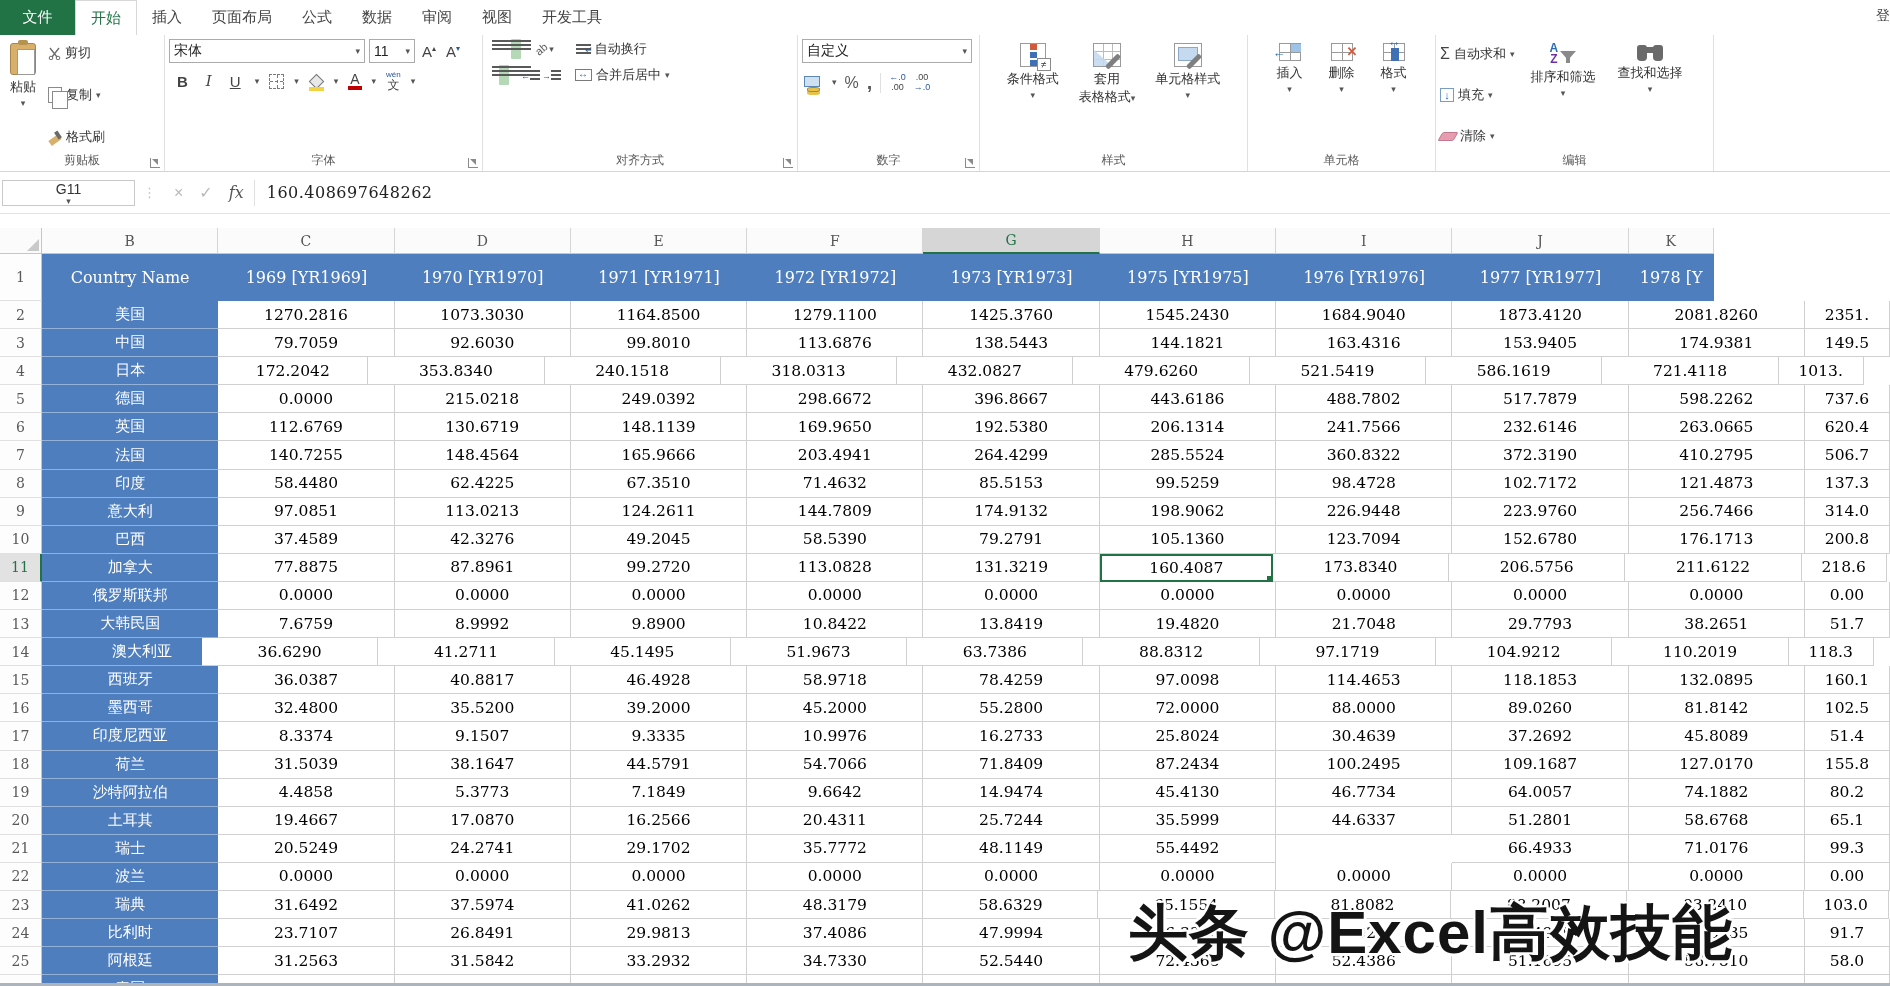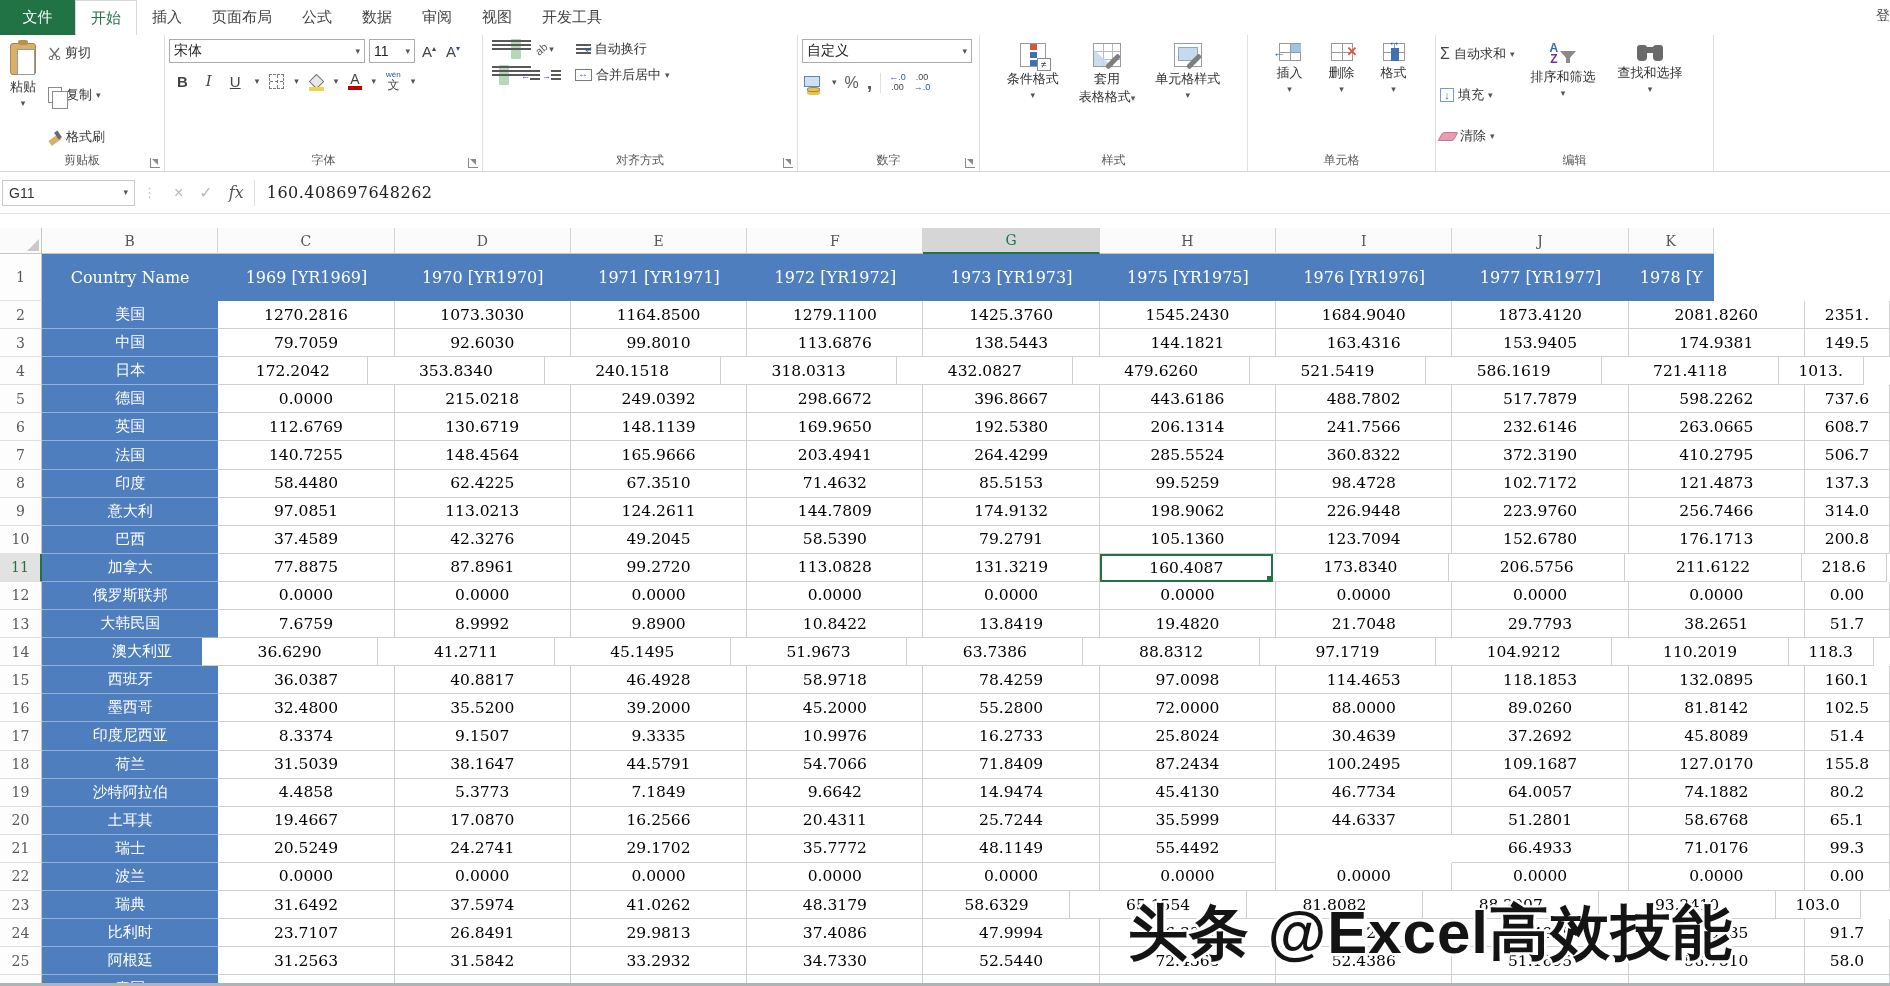--- a/index.html
+++ b/index.html
@@ -112,21 +112,21 @@
   .ic-az .a { color:#2b6cb8; } .ic-az .z { color:#7030a0; }
   .ic-funnel { width:0; height:0; border-left:8px solid transparent; border-right:8px solid transparent; border-top:9px solid #8a8a8a; position:relative; top:2px; }
   .ic-funnel::after { content:""; position:absolute; left:-2px; top:-9px; width:4px; height:12px; background:#8a8a8a; }
   .ic-binoc { position:relative; width:26px; height:18px; }
   .ic-binoc::before, .ic-binoc::after { content:""; position:absolute; top:2px; width:10px; height:16px; background:#6a6a6a; border-radius:3px 3px 4px 4px; }
   .ic-binoc::before { left:0; } .ic-binoc::after { right:0; }
   .ic-binoc i { position:absolute; left:9px; top:4px; width:8px; height:6px; background:#6a6a6a; }
 
   
   .fbar { position:absolute; left:0; top:172px; width:1890px; height:42px; background:#fff; border-bottom:1px solid #e3e3e3; display:flex; align-items:center; }
-  .namebox { width:133px; height:26px; margin-left:2px; border:1px solid #c9c9c9; background:#fff; display:flex; align-items:center; justify-content:space-between; padding:0 6px; font-size:14px; color:#333; }
+  .namebox { width:133px; height:26px; margin-left:2px; border:1px solid #c9c9c9; background:#fff; display:flex; align-items:center; justify-content:space-between; padding:0 6px; font-size:14px; color:#333;flex-direction:column; }
   .fb-dots { color:#bdbdbd; font-size:13px; padding:0 8px; }
   .fb-btns { display:flex; align-items:center; gap:16px; padding:0 10px; border-right:1px solid #e0e0e0; height:26px; }
   .fb-x, .fb-ok { color:#b9b9b9; font-size:16px; }
   .fb-fx { font-family:"DejaVu Serif", serif; font-style:italic; font-size:16px; color:#555; }
   .fb-value { flex:1; font-family:"DejaVu Serif", serif; font-size:16px; color:#222; padding-left:12px; letter-spacing:.5px; }
 
   
   .grid { position:absolute; left:0; top:228px; width:1890px; height:758px; overflow:hidden; background:#fff; }
   .hdr-row { display:flex; height:26px; }
   .corner { width:42px; background:#fbfbfb; border-right:1px solid #c6c6c6; border-bottom:1px solid #c6c6c6; position:relative; }
@@ -473,21 +473,21 @@
         <div class="c-country" style="width: 176.3px;">英国</div>
         <div class="c-val" style="width: 176.3px;">112.6769</div>
         <div class="c-val" style="width: 176.3px;">130.6719</div>
         <div class="c-val" style="width: 176.3px;">148.1139</div>
         <div class="c-val" style="width: 176.3px;">169.9650</div>
         <div class="c-val" style="width: 176.3px;">192.5380</div>
         <div class="c-val" style="width: 176.3px;">206.1314</div>
         <div class="c-val" style="width: 176.3px;">241.7566</div>
         <div class="c-val" style="width: 176.3px;">232.6146</div>
         <div class="c-val" style="width: 176.3px;">263.0665</div>
-        <div class="c-val" style="width: 85px;">608.7</div>
+        <div class="c-val" style="width: 85px;">620.4</div>
       </div>
       <div class="data-row">
         <div class="gutter">7</div>
         <div class="c-country" style="width: 176.3px;">法国</div>
         <div class="c-val" style="width: 176.3px;">140.7255</div>
         <div class="c-val" style="width: 176.3px;">148.4564</div>
         <div class="c-val" style="width: 176.3px;">165.9666</div>
         <div class="c-val" style="width: 176.3px;">203.4941</div>
         <div class="c-val" style="width: 176.3px;">264.4299</div>
         <div class="c-val" style="width: 176.3px;">285.5524</div>
@@ -706,21 +706,21 @@
         <div class="c-val" style="width: 176.3px;">0.0000</div>
         <div class="c-val" style="width: 85px;">0.00</div>
       </div>
       <div class="data-row">
         <div class="gutter">23</div>
         <div class="c-country" style="width: 176.3px;">瑞典</div>
         <div class="c-val" style="width: 176.3px;">31.6492</div>
         <div class="c-val" style="width: 176.3px;">37.5974</div>
         <div class="c-val" style="width: 176.3px;">41.0262</div>
         <div class="c-val" style="width: 176.3px;">48.3179</div>
-        <div class="c-val" style="width: 147px;">58.6329</div>
+        <div class="c-val" style="width: 175px;">58.6329</div>
         <div class="c-val" style="width: 176.3px;">65.1554</div>
         <div class="c-val" style="width: 176.3px;">81.8082</div>
         <div class="c-val" style="width: 176.3px;">88.2007</div>
         <div class="c-val" style="width: 176.3px;">93.2410</div>
         <div class="c-val" style="width: 85px;">103.0</div>
       </div>
       <div class="data-row">
         <div class="gutter">24</div>
         <div class="c-country" style="width: 176.3px;">比利时</div>
         <div class="c-val" style="width: 176.3px;">23.7107</div>

